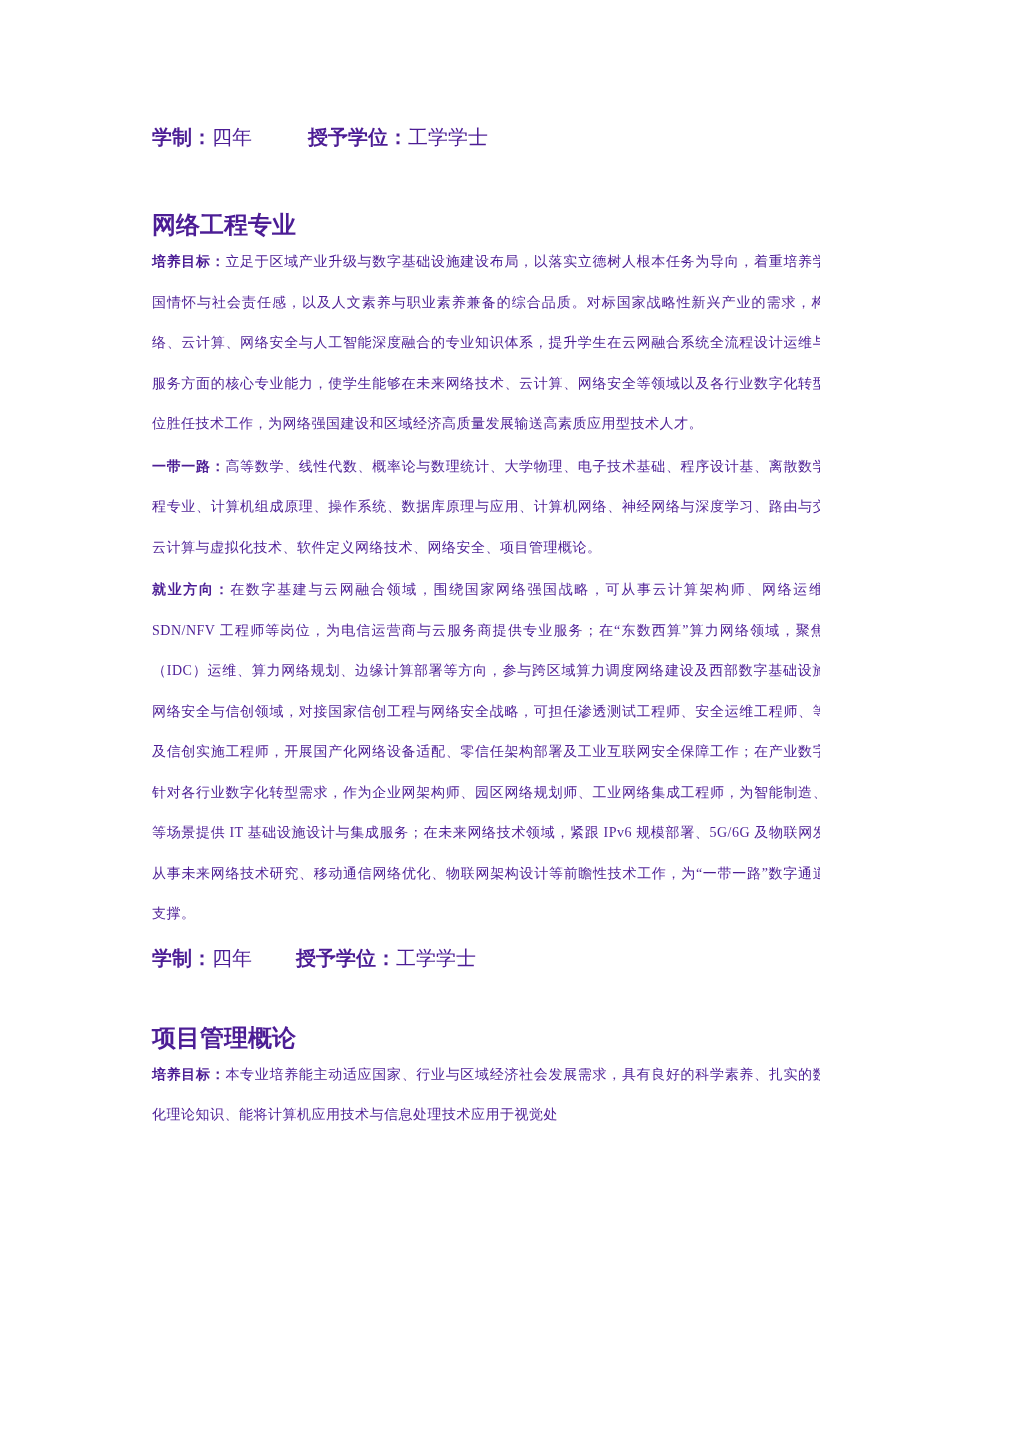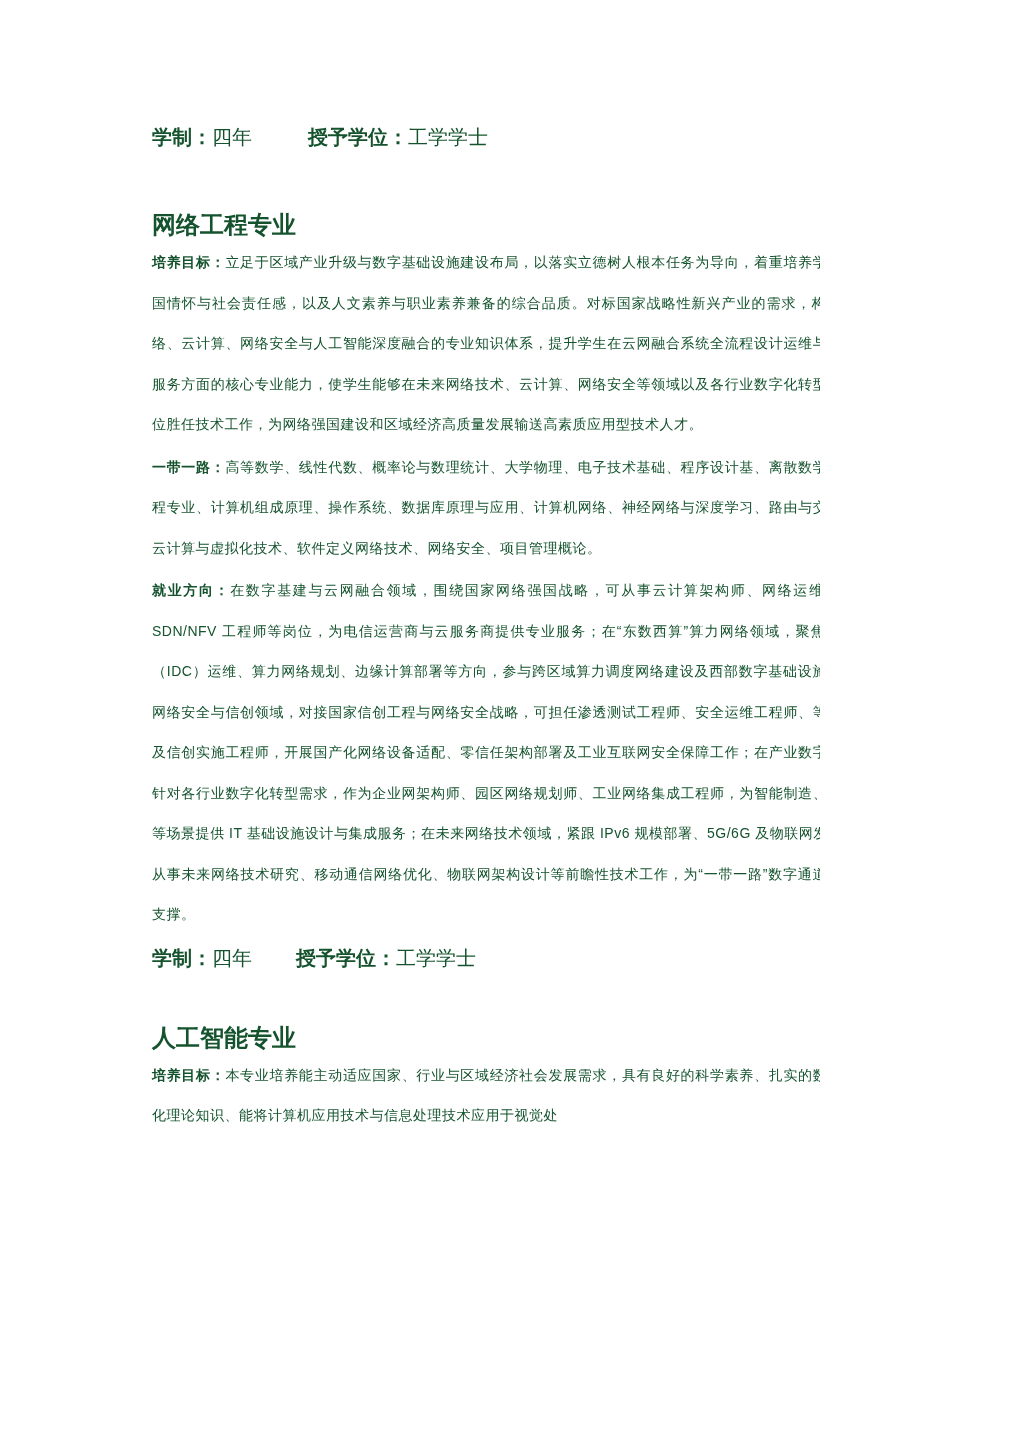--- a/index.html
+++ b/index.html
@@ -3,22 +3,22 @@
 <meta charset="utf-8">
 <style>
   * { margin: 0; padding: 0; box-sizing: border-box; }
   html, body { background: #ffffff; }
   .page {
     position: relative;
     width: 820px;
     height: 1448px;
     background: #ffffff;
     overflow: hidden;
-    font-family: Liberation Sans, sans-serif;
-    color: #14532d;
+    font-family: Liberation Serif, serif;
+    color: #4c1d95;
   }
   .content {
     position: absolute;
     left: 152px;
     top: 122px;
     width: 734px;
   }
   .degree-line {
     font-size: 20px;
     line-height: 30px;
@@ -59,18 +59,18 @@
     <p class="para"><span class="label">培养目标：</span><span>立足于区域产业升级与数字基础设施建设布局，以落实立德树人根本任务为导向，着重培养学生具备家国情怀与社会责任感，以及人文素养与职业素养兼备的综合品质。对标国家战略性新兴产业的需求，构建未来网络、云计算、网络安全与人工智能深度融合的专业知识体系，提升学生在云网融合系统全流程设计运维与网络安全服务方面的核心专业能力，使学生能够在未来网络技术、云计算、网络安全等领域以及各行业数字化转型的一线岗位胜任技术工作，为网络强国建设和区域经济高质量发展输送高素质应用型技术人才。</span></p>
 
     <p class="para"><span class="label">一带一路：</span><span>高等数学、线性代数、概率论与数理统计、大学物理、电子技术基础、程序设计基、离散数学、网络工程专业、计算机组成原理、操作系统、数据库原理与应用、计算机网络、神经网络与深度学习、路由与交换技术、云计算与虚拟化技术、软件定义网络技术、网络安全、项目管理概论。</span></p>
 
     <p class="para"><span class="label">就业方向：</span><span>在数字基建与云网融合领域，围绕国家网络强国战略，可从事云计算架构师、网络运维工程师、SDN/NFV 工程师等岗位，为电信运营商与云服务商提供专业服务；在“东数西算”算力网络领域，聚焦数据中心（IDC）运维、算力网络规划、边缘计算部署等方向，参与跨区域算力调度网络建设及西部数字基础设施运营；在网络安全与信创领域，对接国家信创工程与网络安全战略，可担任渗透测试工程师、安全运维工程师、等保测评师及信创实施工程师，开展国产化网络设备适配、零信任架构部署及工业互联网安全保障工作；在产业数字化领域，针对各行业数字化转型需求，作为企业网架构师、园区网络规划师、工业网络集成工程师，为智能制造、智慧城市等场景提供 IT 基础设施设计与集成服务；在未来网络技术领域，紧跟 IPv6 规模部署、5G/6G 及物联网发展趋势，从事未来网络技术研究、移动通信网络优化、物联网架构设计等前瞻性技术工作，为“一带一路”数字通道建设提供支撑。</span></p>
 
     <div class="degree-line degree-line-bottom">
       <span class="label">学制：</span><span>四年</span><span class="label gap-narrow">授予学位：</span><span>工学学士</span>
     </div>
 
-    <div class="section-heading heading-ai">人工智能专业</div>
+    <div class="section-heading heading-ai">项目管理概论</div>
 
     <p class="para"><span class="label">培养目标：</span><span>本专业培养能主动适应国家、行业与区域经济社会发展需求，具有良好的科学素养、扎实的数理与信息化理论知识、能将计算机应用技术与信息处理技术应用于视觉处</span></p>
 
   </div>
 </div>
 
 </body></html>

